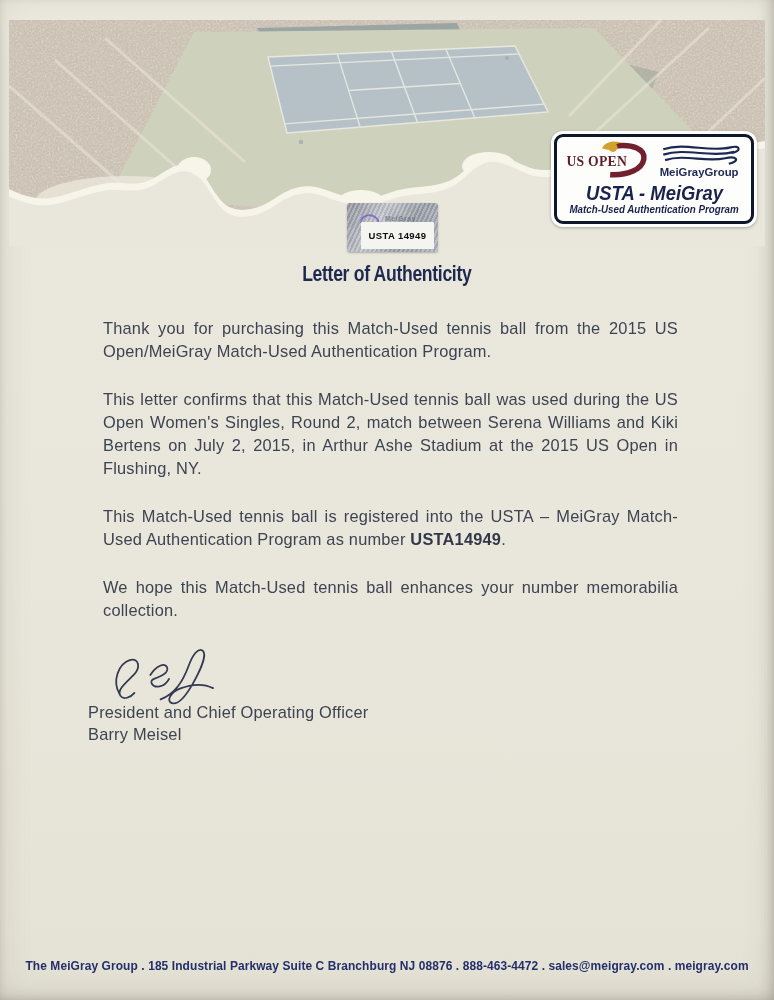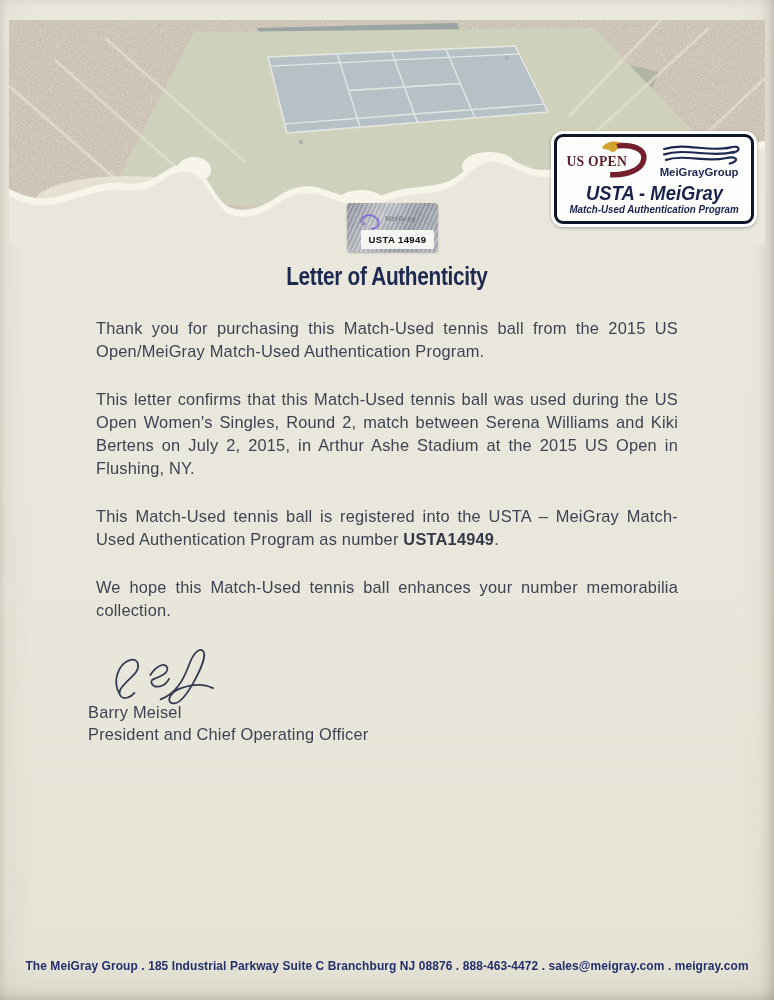--- a/index.html
+++ b/index.html
@@ -42,36 +42,36 @@
   }
   .holo-stripes{
     position:absolute;inset:0;
     background:repeating-linear-gradient(115deg,rgba(255,255,255,.20) 0 2px,rgba(30,30,40,.08) 2px 4px);
   }
   .holo-ghost{
     position:absolute;left:38px;top:12px;font-size:7px;color:#6d7380;filter:blur(.7px);
     letter-spacing:.5px;font-weight:bold;opacity:.8;
   }
   .holo-serial{
-    position:absolute;left:14px;right:4px;bottom:3px;height:19px;background:#f4f4f1;border-radius:1px;
+    position:absolute;left:14px;right:4px;bottom:3px;height:27px;background:#f4f4f1;border-radius:1px;
     display:flex;align-items:center;justify-content:center;
     font-size:9.5px;font-weight:bold;color:#0c0c10;letter-spacing:.4px;
   }
   
   .doc-title{
     position:absolute;top:261px;left:0;width:774px;text-align:center;
-    font-weight:bold;font-size:26px;color:#1e2950;
+    font-weight:bold;font-size:22px;color:#1e2950;
   }
   .doc-title span{display:inline-block;transform:scaleX(.80);letter-spacing:-.4px;}
   .body-text{
     position:absolute;left:88px;top:317px;width:590px;
     font-size:16.4px;line-height:1.40;color:#3d4352;letter-spacing:.2px;
     text-align:justify;text-align-last:left;
   }
-  .body-text p{margin:0 0 25px 8px;}
+  .body-text p{margin:0 0 25px 15px;}
   .reg-number{font-weight:bold;color:#323848;}
   .closing p{margin:0;}
   .signature-svg{display:block;margin:0 0 -4px 14px;}
   .signer{line-height:1.36;}
   
   .footer{
     position:absolute;left:0;top:959px;width:774px;text-align:center;
     font-size:12.2px;font-weight:bold;color:#232e6b;letter-spacing:.1px;
     transform:scaleX(.98);
   }
@@ -179,21 +179,21 @@
     <p>We hope this Match-Used tennis ball enhances your number memorabilia collection.</p>
     <div class="closing">
       <svg class="signature-svg" width="135" height="58" viewBox="0 0 135 62" aria-hidden="true">
         <g stroke="#333a52" stroke-width="1.9" fill="none" stroke-linecap="round">
           <path d="M14,50 C6,36 13,18 25,14 C35,11 37,22 29,30 C21,38 11,46 15,52 C18,57 26,54 30,49"></path>
           <path d="M47,30 C53,20 63,16 65,22 C67,28 57,32 51,34 C45,36 49,44 57,42 C62,41 65,38 67,34"></path>
           <path d="M58,56 C74,50 82,36 88,20 C92,9 98,0 103,4 C108,8 100,26 92,40 C84,54 76,62 70,60 C64,58 68,48 80,44 C94,39 106,40 114,44"></path>
         </g>
       </svg>
       <div class="signer">
+        <div>President and Chief Operating Officer</div>
         <div>Barry Meisel</div>
-        <div>President and Chief Operating Officer</div>
       </div>
     </div>
   </div>
 
   <div class="footer">The MeiGray Group . 185 Industrial Parkway Suite C Branchburg NJ 08876 . 888-463-4472 . sales@meigray.com . meigray.com</div>
 
 </div>
 
 </body></html>

